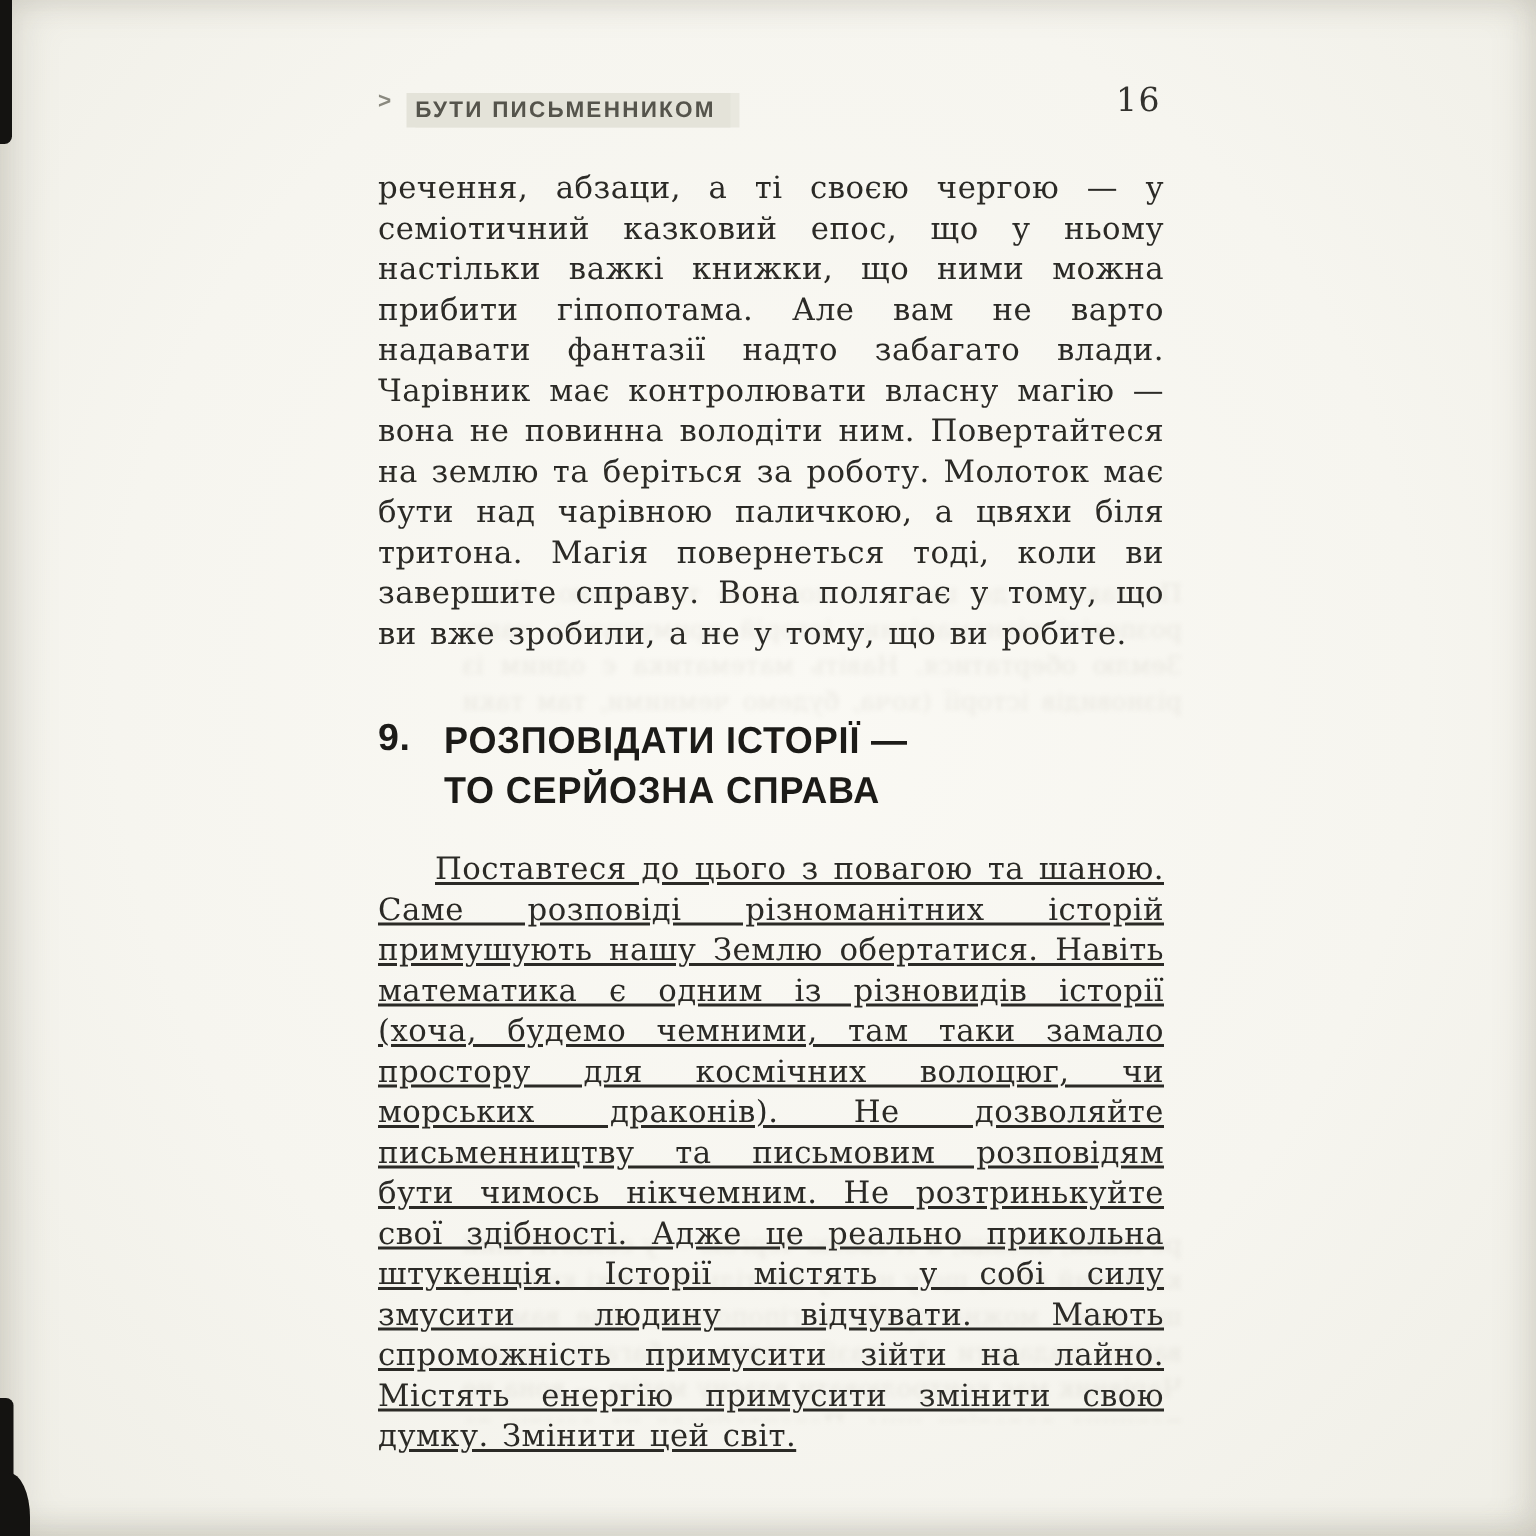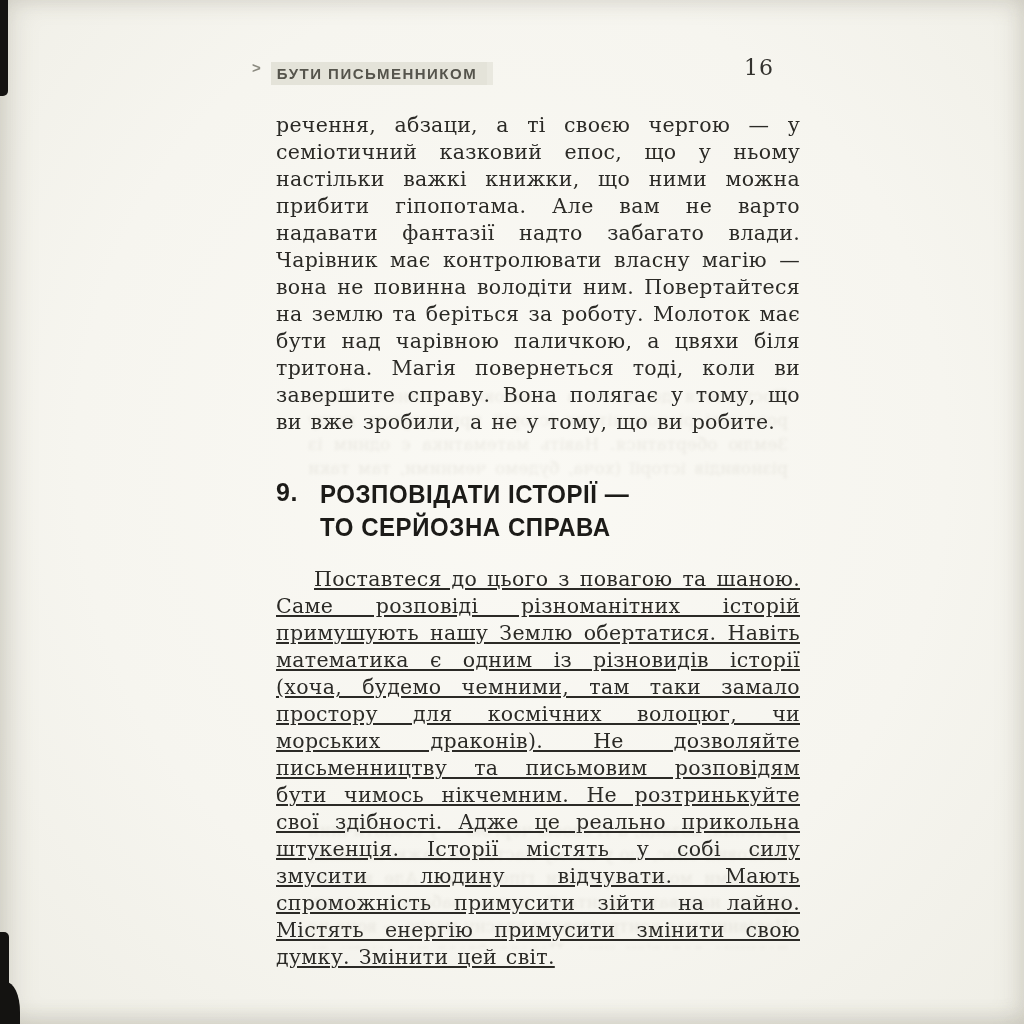--- a/index.html
+++ b/index.html
@@ -67,21 +67,20 @@
     color: #33322e;
     letter-spacing: 1px;
   }
 
   
   .text-block {
     position: absolute;
     left: 252px;
     width: 524px;
     top: 112px;
-    margin-left: 24px;
   }
   .body-paragraph {
     font-size: 20.5px;
     line-height: 27px;
     text-align: justify;
     letter-spacing: 0.3px;
     word-spacing: 2px;
     margin: 0;
     color: #2b2a26;
   }

